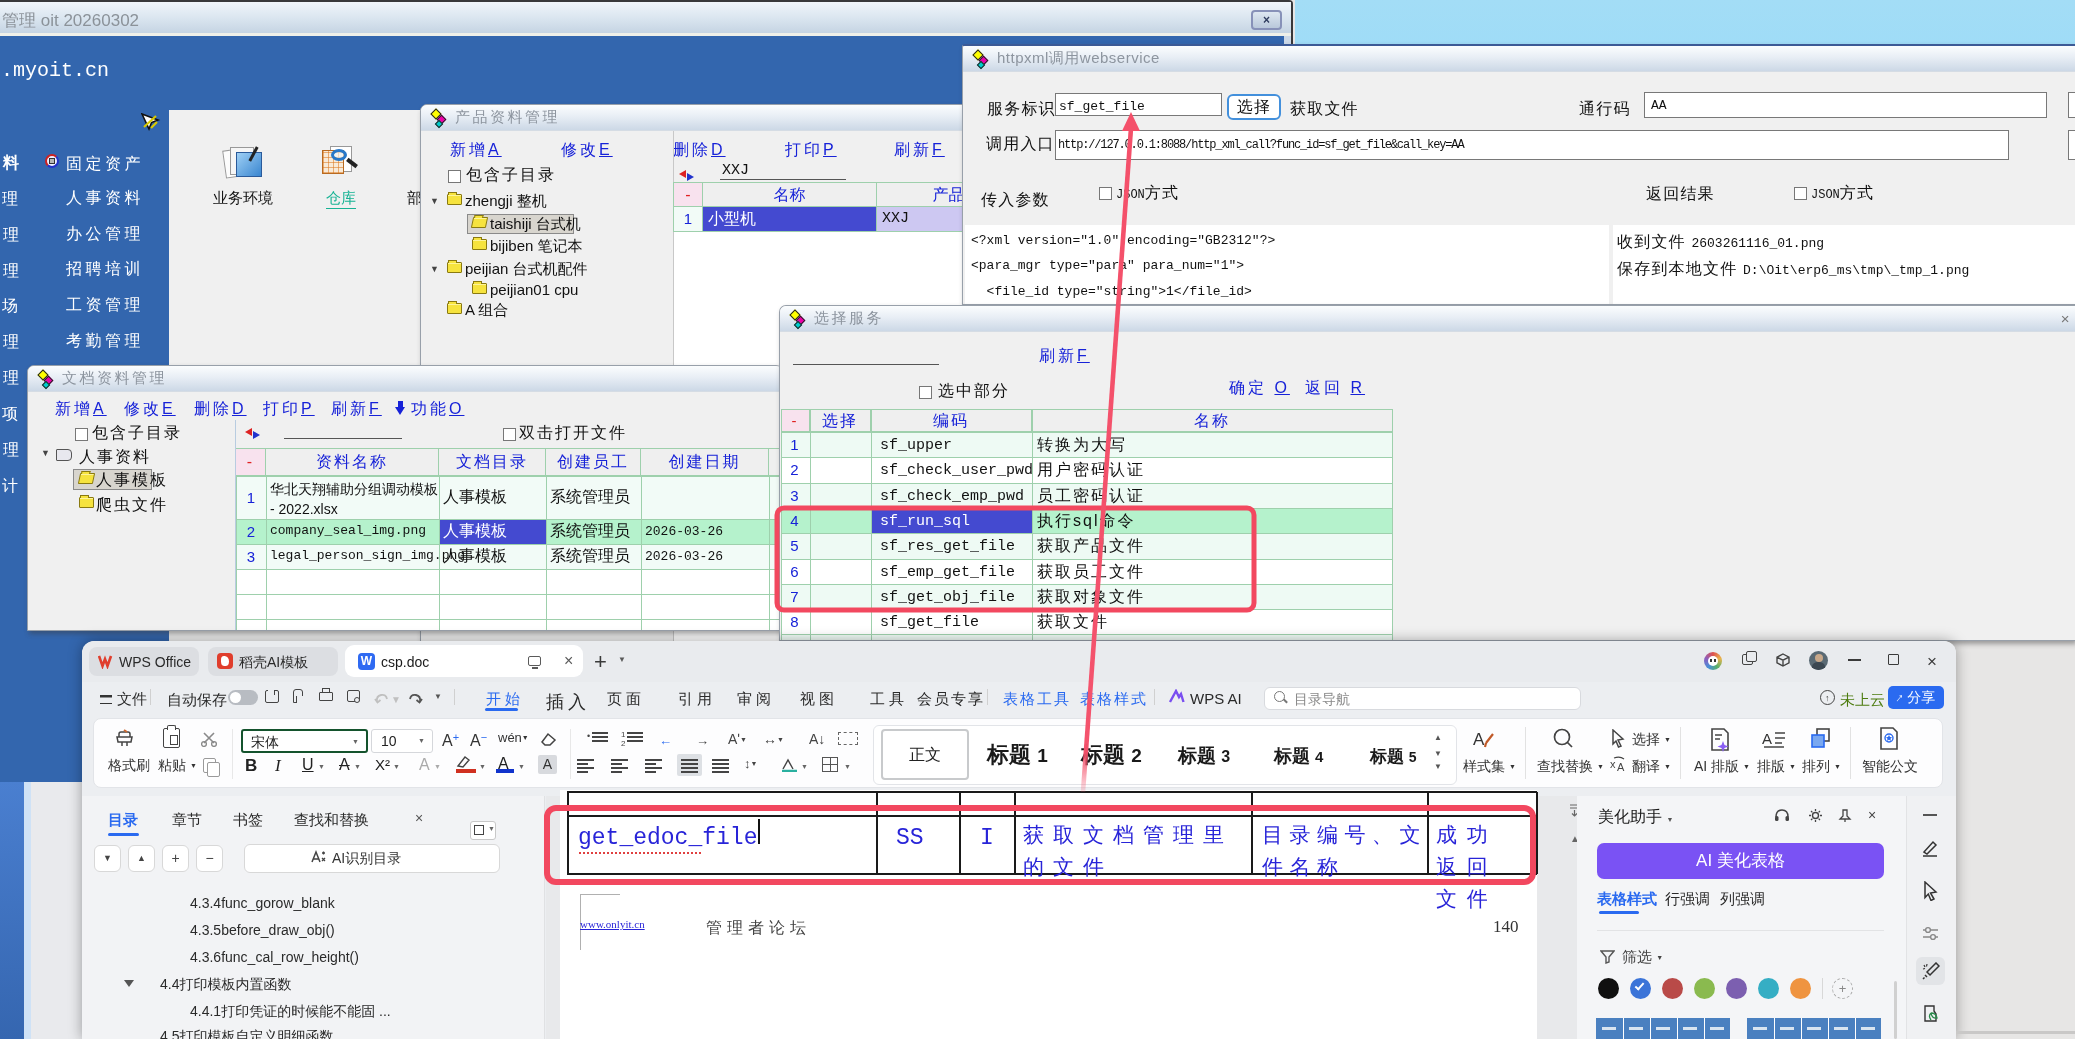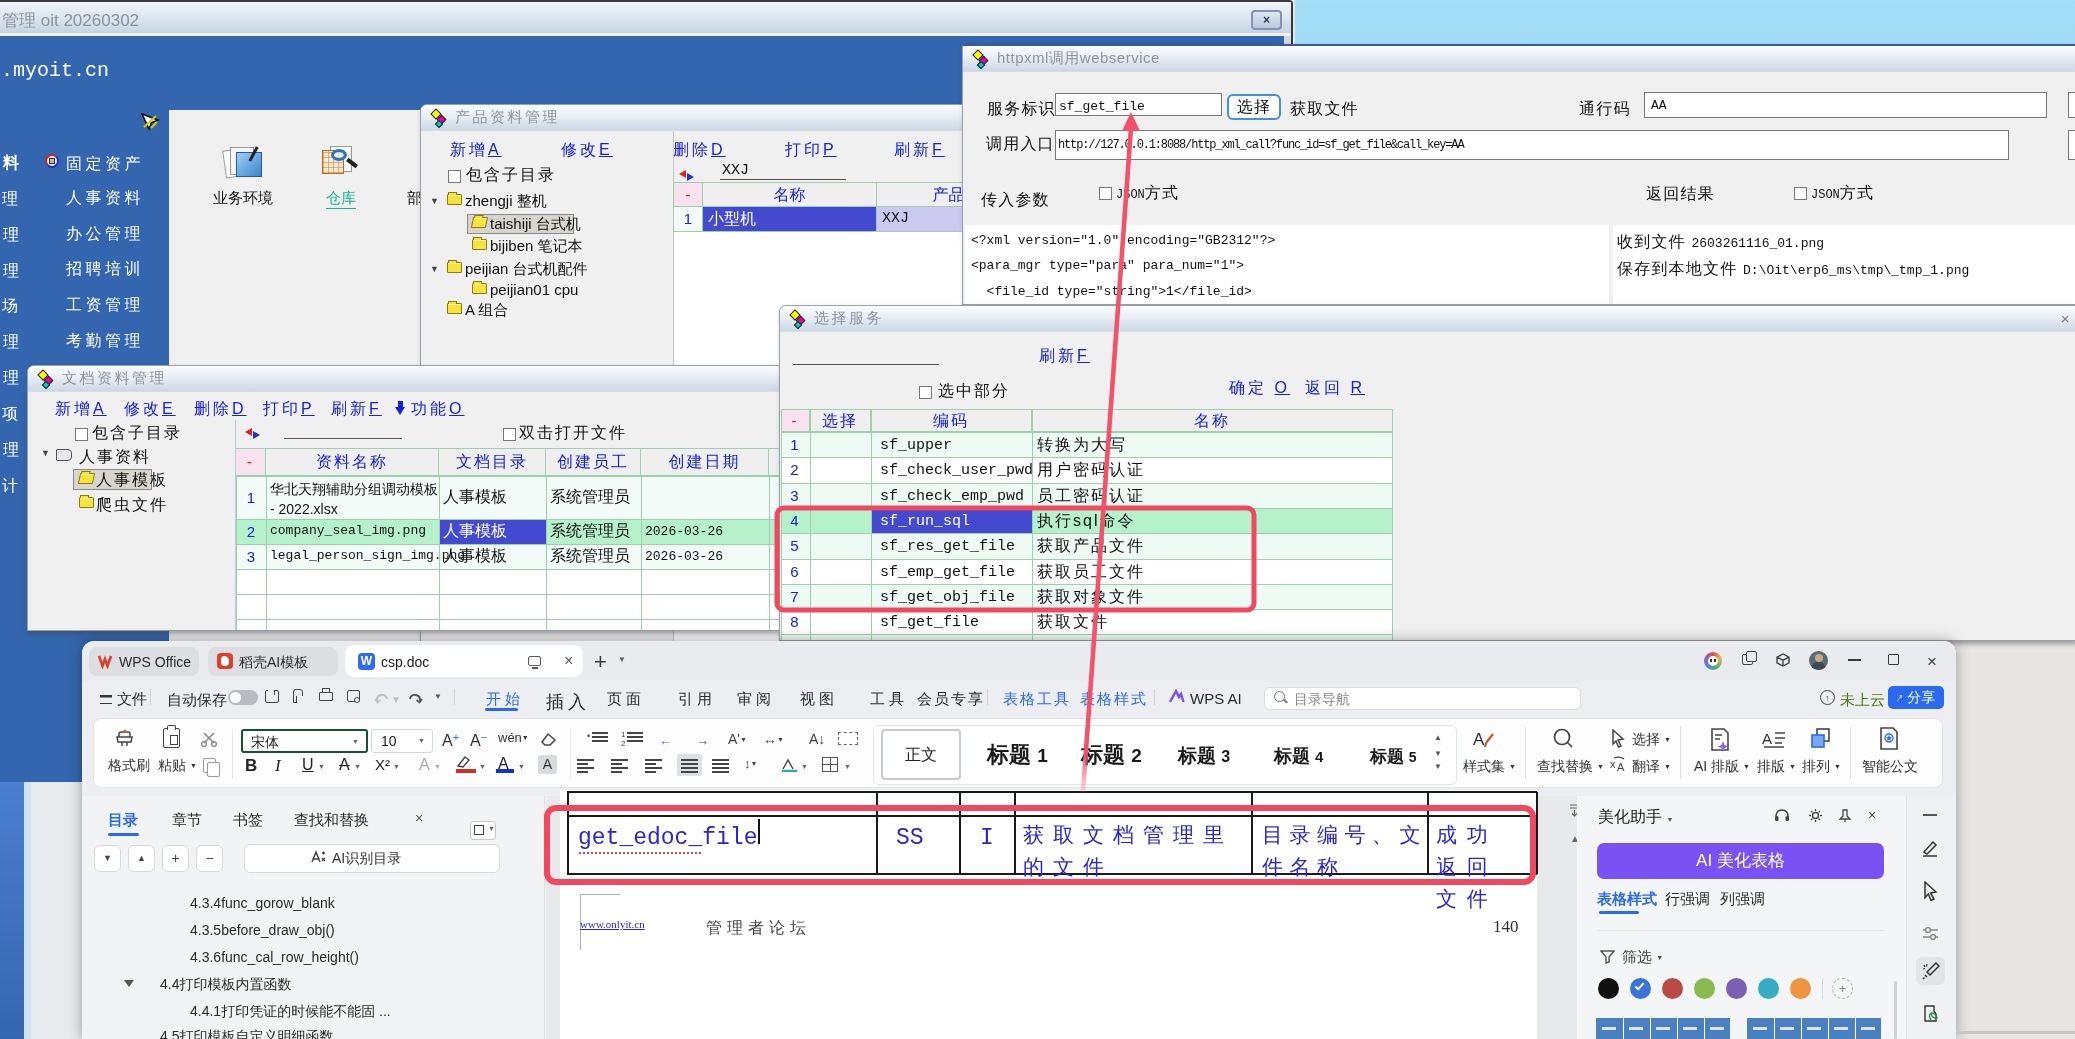--- a/index.html
+++ b/index.html
@@ -524,21 +524,21 @@
         <path d="M2 12 L7 3 L12 12" stroke="#444" stroke-width="1.4" fill="none"></path>
         <path d="M1 14 L16 14" stroke="#2ab0a0" stroke-width="2.5"></path>
       </svg></div>
     <div class="abs" style="left:719px;top:122px;font-size:7px;color:#666;">▼</div>
   <div class="abs" style="left:740px;top:116px;width:16px;height:15px;border:1.5px solid #555;">
       <div style="position:absolute;left:0;top:6px;width:100%;height:1.4px;background:#555;"></div>
       <div style="position:absolute;left:6.5px;top:0;width:1.4px;height:100%;background:#555;"></div>
     </div>
     <div class="abs" style="left:762px;top:122px;font-size:7px;color:#666;">▼</div>
   <div class="abs" style="left:791px;top:84px;width:584px;height:60px;background:#fff;border:1px solid #e2e4e8;border-radius:6px;"></div>
-  <div class="abs" style="left:799px;top:88px;width:80px;height:51px;border:2px solid #c8cacc;border-radius:4px;background:#fff;font-size:16px;color:#222;text-align:center;line-height:48px;">正文</div>
+  <div class="abs" style="left:799px;top:88px;width:88px;height:51px;border:2px solid #c8cacc;border-radius:4px;background:#fff;font-size:16px;color:#222;text-align:center;line-height:48px;">正文</div>
   <div class="abs" style="left:905px;top:99px;font-size:22px;font-weight:bold;color:#1a1a1a;">标题 <span style="font-size:19px;">1</span></div>
   <div class="abs" style="left:999px;top:99px;font-size:22px;font-weight:bold;color:#1a1a1a;">标题 <span style="font-size:19px;">2</span></div>
   <div class="abs" style="left:1096px;top:102px;font-size:19px;font-weight:bold;color:#1a1a1a;">标题 <span style="font-size:16px;">3</span></div>
   <div class="abs" style="left:1192px;top:103px;font-size:18px;font-weight:bold;color:#1a1a1a;">标题 <span style="font-size:15px;">4</span></div>
   <div class="abs" style="left:1288px;top:104px;font-size:17px;font-weight:bold;color:#1a1a1a;">标题 <span style="font-size:14px;">5</span></div>
   <div class="abs" style="left:1352px;top:92px;font-size:8px;color:#555;">▲</div>
   <div class="abs" style="left:1352px;top:108px;font-size:8px;color:#555;">▼</div>
   <div class="abs" style="left:1352px;top:121px;font-size:8px;color:#555;">▼</div>
   <div class="abs" style="left:1390px;top:86px;width:24px;height:24px;"><svg width="24" height="24">
         <text x="1" y="18" font-size="17" fill="#333" font-family="sans-serif">A</text>

